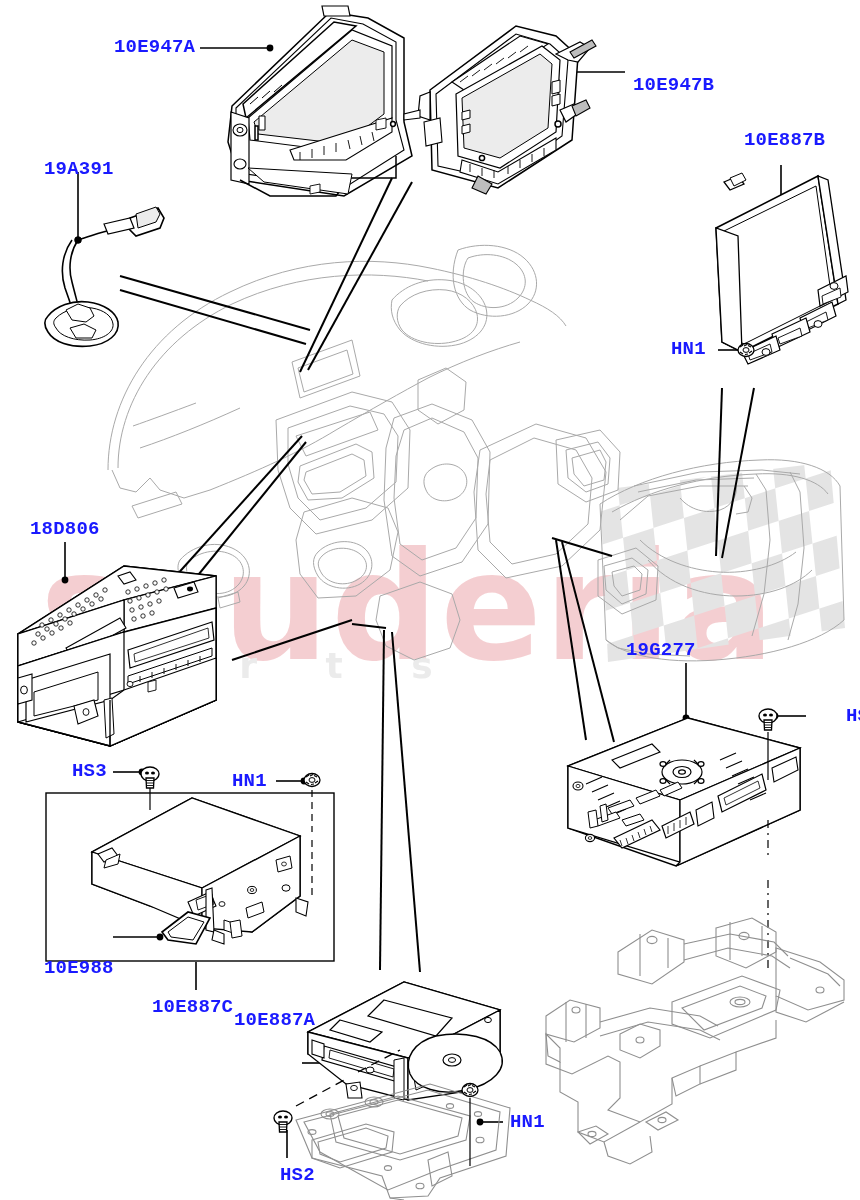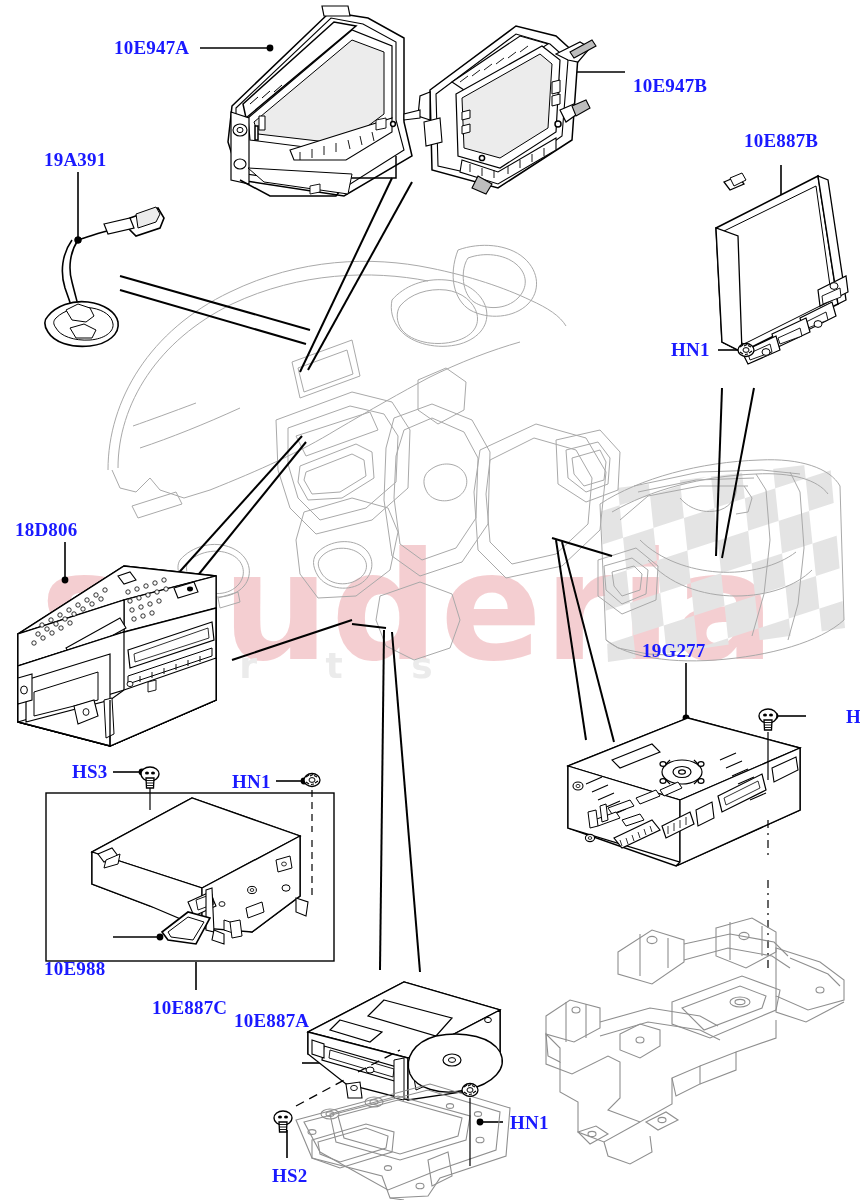--- a/index.html
+++ b/index.html
@@ -1,19 +1,19 @@
 <!DOCTYPE html>
 <html><head>
 <meta charset="utf-8">
 <style>
   html,body{margin:0;padding:0;background:#ffffff;}
   body{font-family:"Liberation Sans",sans-serif;}
   #sheet{position:relative;width:860px;height:1200px;background:#ffffff;overflow:hidden;}
   #sheet svg{position:absolute;left:0;top:0;width:860px;height:1200px;}
-  .lbl{position:absolute;color:#1a1aff;font-family:Liberation Serif, serif;
+  .lbl{position:absolute;color:#1a1aff;font-family:Liberation Mono, monospace;
        font-size:19px;font-weight:bold;letter-spacing:0.2px;white-space:nowrap;line-height:1;}
   .wm-scuderia{position:absolute;left:40px;top:520px;font-size:150px;font-weight:bold;
        color:#f3c6c9;opacity:.85;letter-spacing:2px;font-family:"DejaVu Sans",sans-serif;
        user-select:none;}
   .wm-parts{position:absolute;left:52px;top:645px;font-size:36px;font-weight:bold;
        color:#ebebeb;letter-spacing:28px;font-family:"DejaVu Sans",sans-serif;user-select:none;}
 </style>
 </head>
 <body>
 
@@ -534,27 +534,27 @@
     <g transform="translate(470,1090)">
       <use href="#nutGlyph"></use>
     </g>
     <line x1="470" y1="1098" x2="470" y2="1166" stroke="#000" stroke-width="1.2"></line>
     <line x1="296" y1="1106" x2="348" y2="1078" stroke="#000" stroke-width="1.3" stroke-dasharray="9 6"></line>
     <line x1="358" y1="1072" x2="400" y2="1050" stroke="#000" stroke-width="1.3" stroke-dasharray="9 6"></line>
   </svg>
 
   <div class="lbl" style="left:114px;top:38px">10E947A</div>
   <div class="lbl" style="left:633px;top:76px">10E947B</div>
-  <div class="lbl" style="left:44px;top:150px">19A391</div>
+  <div class="lbl" style="left:44px;top:160px">19A391</div>
   <div class="lbl" style="left:744px;top:131px">10E887B</div>
   <div class="lbl" style="left:671px;top:340px">HN1</div>
-  <div class="lbl" style="left:15px;top:520px">18D806</div>
-  <div class="lbl" style="left:642px;top:641px">19G277</div>
+  <div class="lbl" style="left:30px;top:520px">18D806</div>
+  <div class="lbl" style="left:626px;top:641px">19G277</div>
   <div class="lbl" style="left:846px;top:707px">HS1</div>
   <div class="lbl" style="left:72px;top:762px">HS3</div>
   <div class="lbl" style="left:232px;top:772px">HN1</div>
   <div class="lbl" style="left:44px;top:959px">10E988</div>
   <div class="lbl" style="left:152px;top:998px">10E887C</div>
   <div class="lbl" style="left:234px;top:1011px">10E887A</div>
   <div class="lbl" style="left:510px;top:1113px">HN1</div>
-  <div class="lbl" style="left:272px;top:1166px">HS2</div>
+  <div class="lbl" style="left:280px;top:1166px">HS2</div>
 
 </div>
 
 </body></html>

